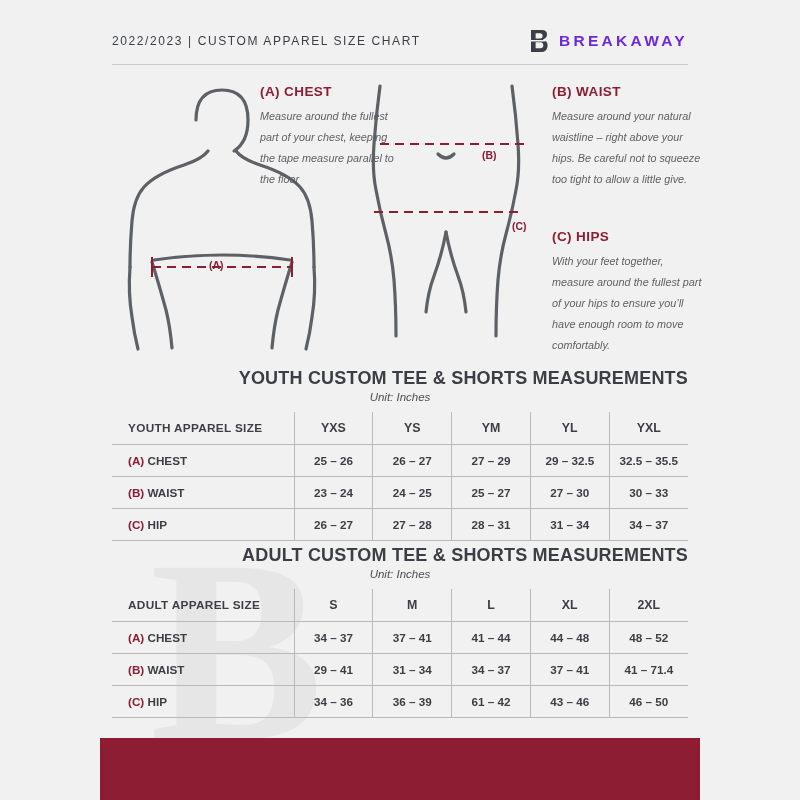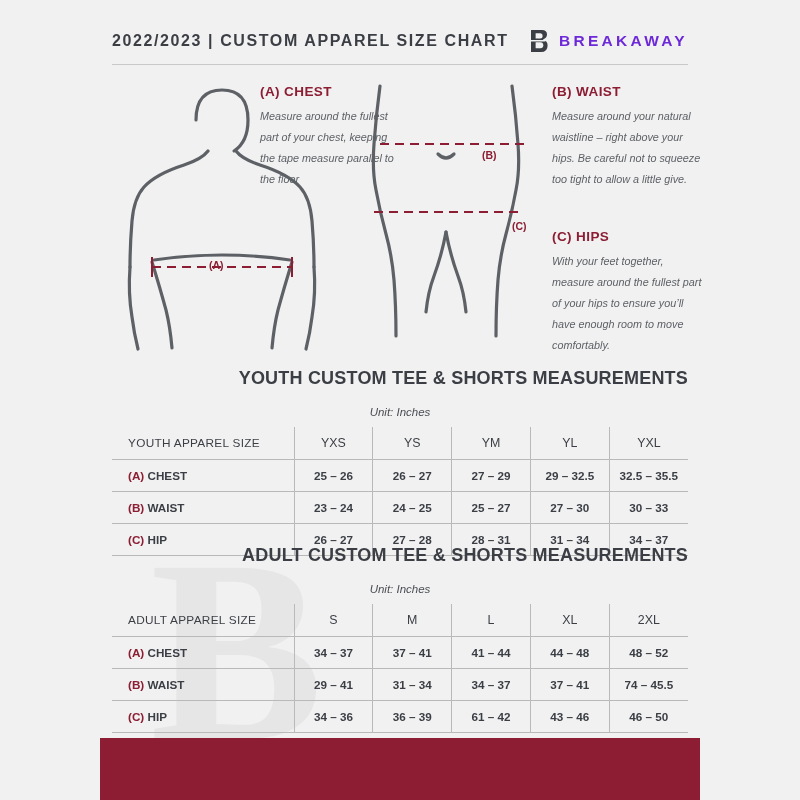--- a/index.html
+++ b/index.html
@@ -40,22 +40,22 @@
     position: absolute;
     left: 0; top: 18px;
     width: 800px;
     height: 46px;
     display: flex;
     align-items: center;
     justify-content: space-between;
     padding: 0 112px;
   }
   .header-title {
-    font-size: 16px;
-    font-weight: bold;
+    font-size: 12px;
+    font-weight: normal;
     letter-spacing: 1.6px;
     color: #3b3f45;
   }
   .brand {
     display: flex;
     align-items: center;
     gap: 11px;
   }
   .brand-mark {
     width: 19px; height: 24px;
@@ -126,21 +126,21 @@
     font-size: 18px;
     font-weight: bold;
     color: #3b3f45;
     letter-spacing: 0.2px;
   }
   .sec-unit {
     text-align: center;
     font-size: 11.5px;
     font-style: italic;
     color: #4a4e54;
-    margin-top: 17px;
+    margin-top: 2px;
     margin-bottom: 9px;
   }
   table {
     width: 100%;
     border-collapse: collapse;
     table-layout: fixed;
   }
   th, td {
     border: 1px solid #b9b9b9;
     height: 32px;
@@ -148,21 +148,21 @@
     color: #3b3f45;
     text-align: center;
     font-weight: bold;
   }
   th:first-child, td:first-child {
     text-align: left;
     padding-left: 16px;
     width: 182px;
   }
   thead th {
-    font-weight: normal;
+    font-weight: bold;
     font-size: 12.4px;
   }
   thead th:first-child { font-size: 11.8px; letter-spacing:0.3px;}
   tbody td:first-child { font-weight: bold; }
   .tag { color: #8c1d33; font-weight: bold; }
   
   table tr > *:first-child { border-left: none; }
   table tr > *:last-child { border-right: none; }
   thead tr th { border-top: none; }
 
@@ -319,21 +319,21 @@
           <td>41 – 44</td>
           <td>44 – 48</td>
           <td>48 – 52</td>
         </tr>
         <tr>
           <td><span class="tag">(B)</span> <span>WAIST</span></td>
           <td>29 – 41</td>
           <td>31 – 34</td>
           <td>34 – 37</td>
           <td>37 – 41</td>
-          <td>74 – 45.5</td>
+          <td>41 – 71.4</td>
         </tr>
         <tr>
           <td><span class="tag">(C)</span> <span>HIP</span></td>
           <td>34 – 36</td>
           <td>36 – 39</td>
           <td>61 – 42</td>
           <td>43 – 46</td>
           <td>46 – 50</td>
         </tr>
       </tbody>

